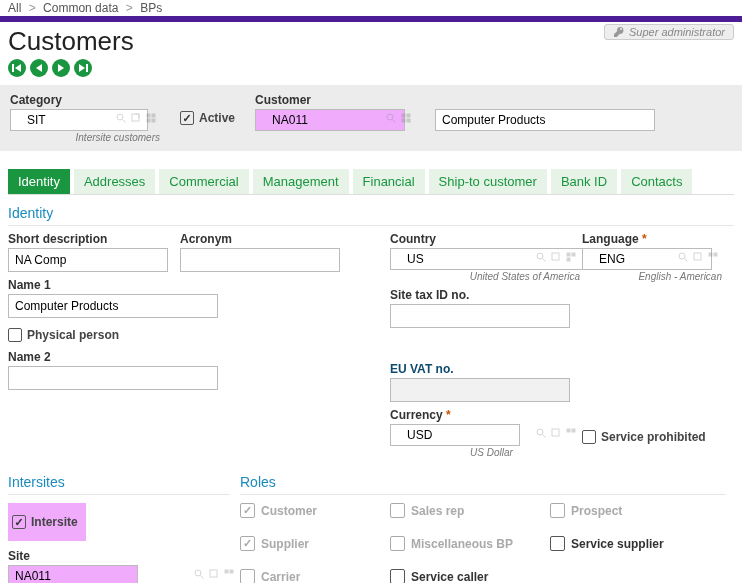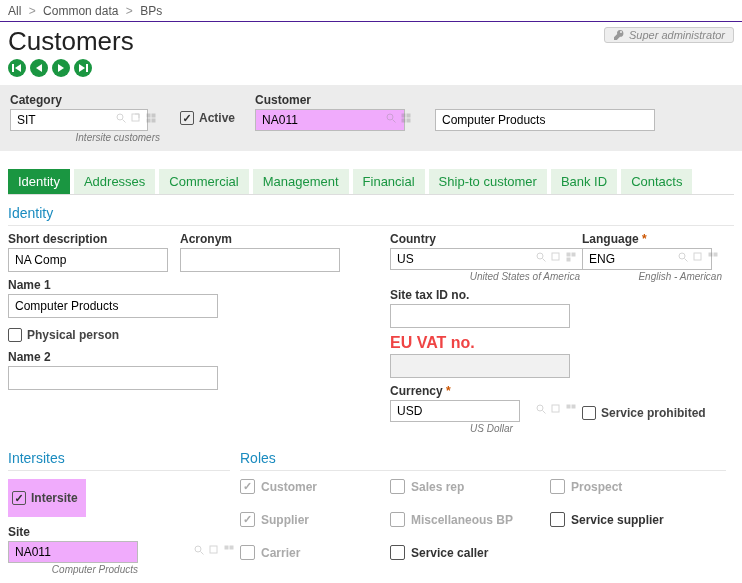--- a/index.html
+++ b/index.html
@@ -5,40 +5,40 @@
   * { box-sizing: border-box; }
   body {
     margin: 0;
     font-family: "Segoe UI", Arial, sans-serif;
     font-size: 12px;
     color: #444;
     background: #fff;
     width: 742px;
   }
   
-  .topbar { display:flex; justify-content:space-between; align-items:center; padding:1px 8px; border-bottom:1px solid #4c1d95; height:22px; }
+  .topbar { display:flex; justify-content:space-between; align-items:center; padding:1px 8px; border-bottom:6px solid #4c1d95; height:22px; }
   .breadcrumb { color:#666; }
   .breadcrumb span.sep { margin:0 4px; color:#999; }
   .breadcrumb a { color:#555; text-decoration:none; }
   .user-badge { background:#eee; border:1px solid #ccc; border-radius:3px; padding:1px 8px; display:flex; align-items:center; gap:4px; color:#888; font-style:italic; font-size:11px;margin-top:48px;}
   .key-icon { display:inline-block; }
   .user-badge svg { display:block; }
 
   .page-title { font-size:26px; font-weight:400; color:#222; margin:4px 8px 2px; }
 
   .nav-circles { display:flex; gap:4px; margin:0 8px 8px; }
   .circle-btn { width:18px; height:18px; border-radius:50%; background:#1a9641; display:flex; align-items:center; justify-content:center; cursor:pointer; }
   .circle-btn svg { display:block; }
 
   
   .head-panel { background:#ececec; padding:8px 10px; display:flex; align-items:flex-start; gap:20px; }
   .hp-col { display:flex; flex-direction:column; }
   .hp-label { font-weight:600; font-size:12px; margin-bottom:2px; color:#333;}
   .lookup-wrap { position:relative; }
-  .lookup-wrap input { height:22px; padding:2px 62px 2px 6px; border:1px solid #bbb; font-size:12px; }
+  .lookup-wrap input { height:22px; padding:2px 62px 2px 16px; border:1px solid #bbb; font-size:12px; }
   .lookup-icons { position:absolute; right:2px; top:2px; display:flex; gap:1px; align-items:center; }
   .li-ico { width:14px; height:14px; opacity:.35; display:flex; align-items:center; justify-content:center;}
   .hint { font-style:italic; font-size:10px; color:#777; text-align:right; margin-top:1px;}
 
   .chk { display:flex; align-items:center; gap:5px; font-weight:600; }
   .chk-box { width:14px; height:14px; border:1.5px solid #555; display:flex; align-items:center; justify-content:center; border-radius:2px;}
   .chk-box.checked::after { content:"✓"; font-size:11px; line-height:1; color:#333; font-weight:bold;}
   .chk-box.gray { border-color:#aaa; }
   .chk-box.gray.checked::after { color:#aaa;}
 
@@ -54,21 +54,21 @@
   .section-title { color:#1a8bbf; font-size:14px; margin:10px 8px 4px; }
   .hr { border-top:1px solid #e6e6e6; margin:0 8px 6px;}
 
   .form-area { padding:0 8px; }
   .row { display:flex; gap:2px; }
   .fcol { display:flex; flex-direction:column; margin-bottom:6px;}
   .flabel { font-weight:600; font-size:12px; color:#333; margin-bottom:2px;}
   .flabel .req { color:#cc5500; }
   .finput { height:24px; border:1px solid #bbb; padding:2px 6px; font-size:12px; }
   .finput.ro { background:#f1f1f1; color:#999;}
-  .grey-label { color:#ef4444; font-weight:600; font-size:16px; margin-bottom:2px;}
+  .grey-label { color:#0c4a6e; font-weight:600; font-size:12px; margin-bottom:2px;margin-top:28px;}
 
   .roles-grid { display:grid; grid-template-columns: 150px 160px 140px; row-gap:18px; margin-top:8px;}
   .role { display:flex; align-items:center; gap:6px; color:#aaa; font-weight:600;}
   .role.blk { color:#333;}
   .role .chk-box { width:15px; height:15px;}
 
   .lookup-sm input { width:100px; height:22px; border:1px solid #bbb; padding:2px 40px 2px 6px; font-size:12px;}
 </style>
 </head>
 <body>

